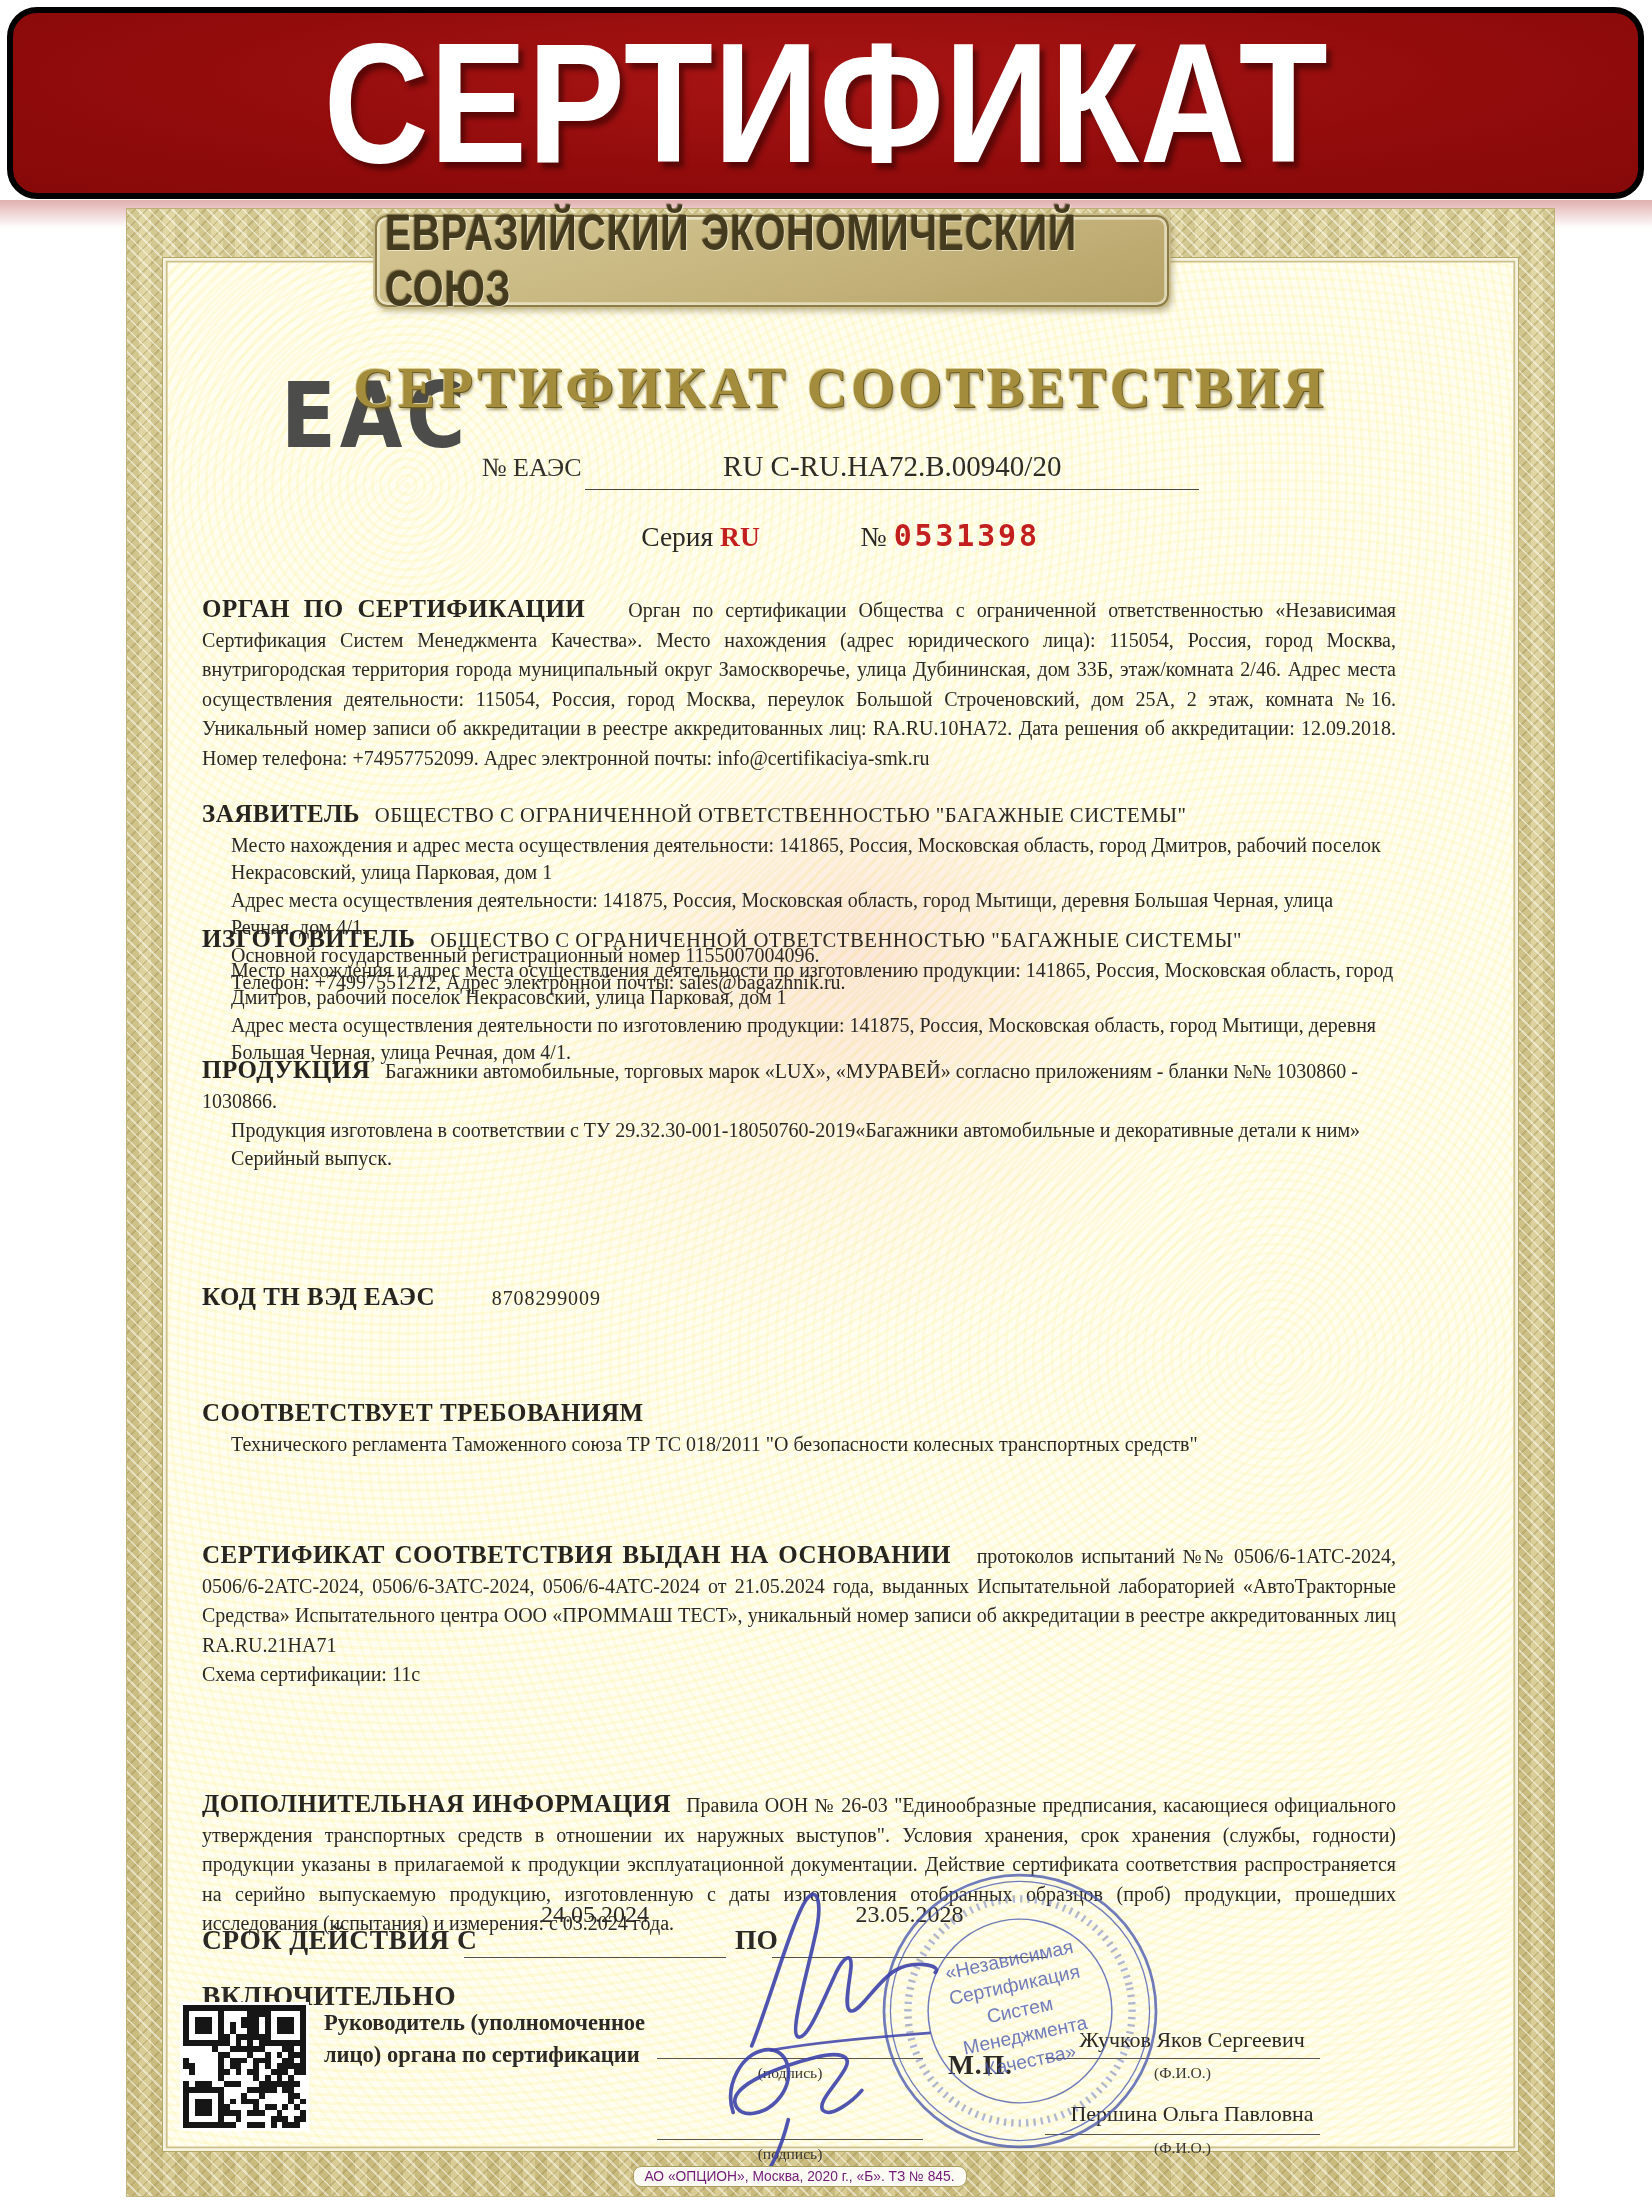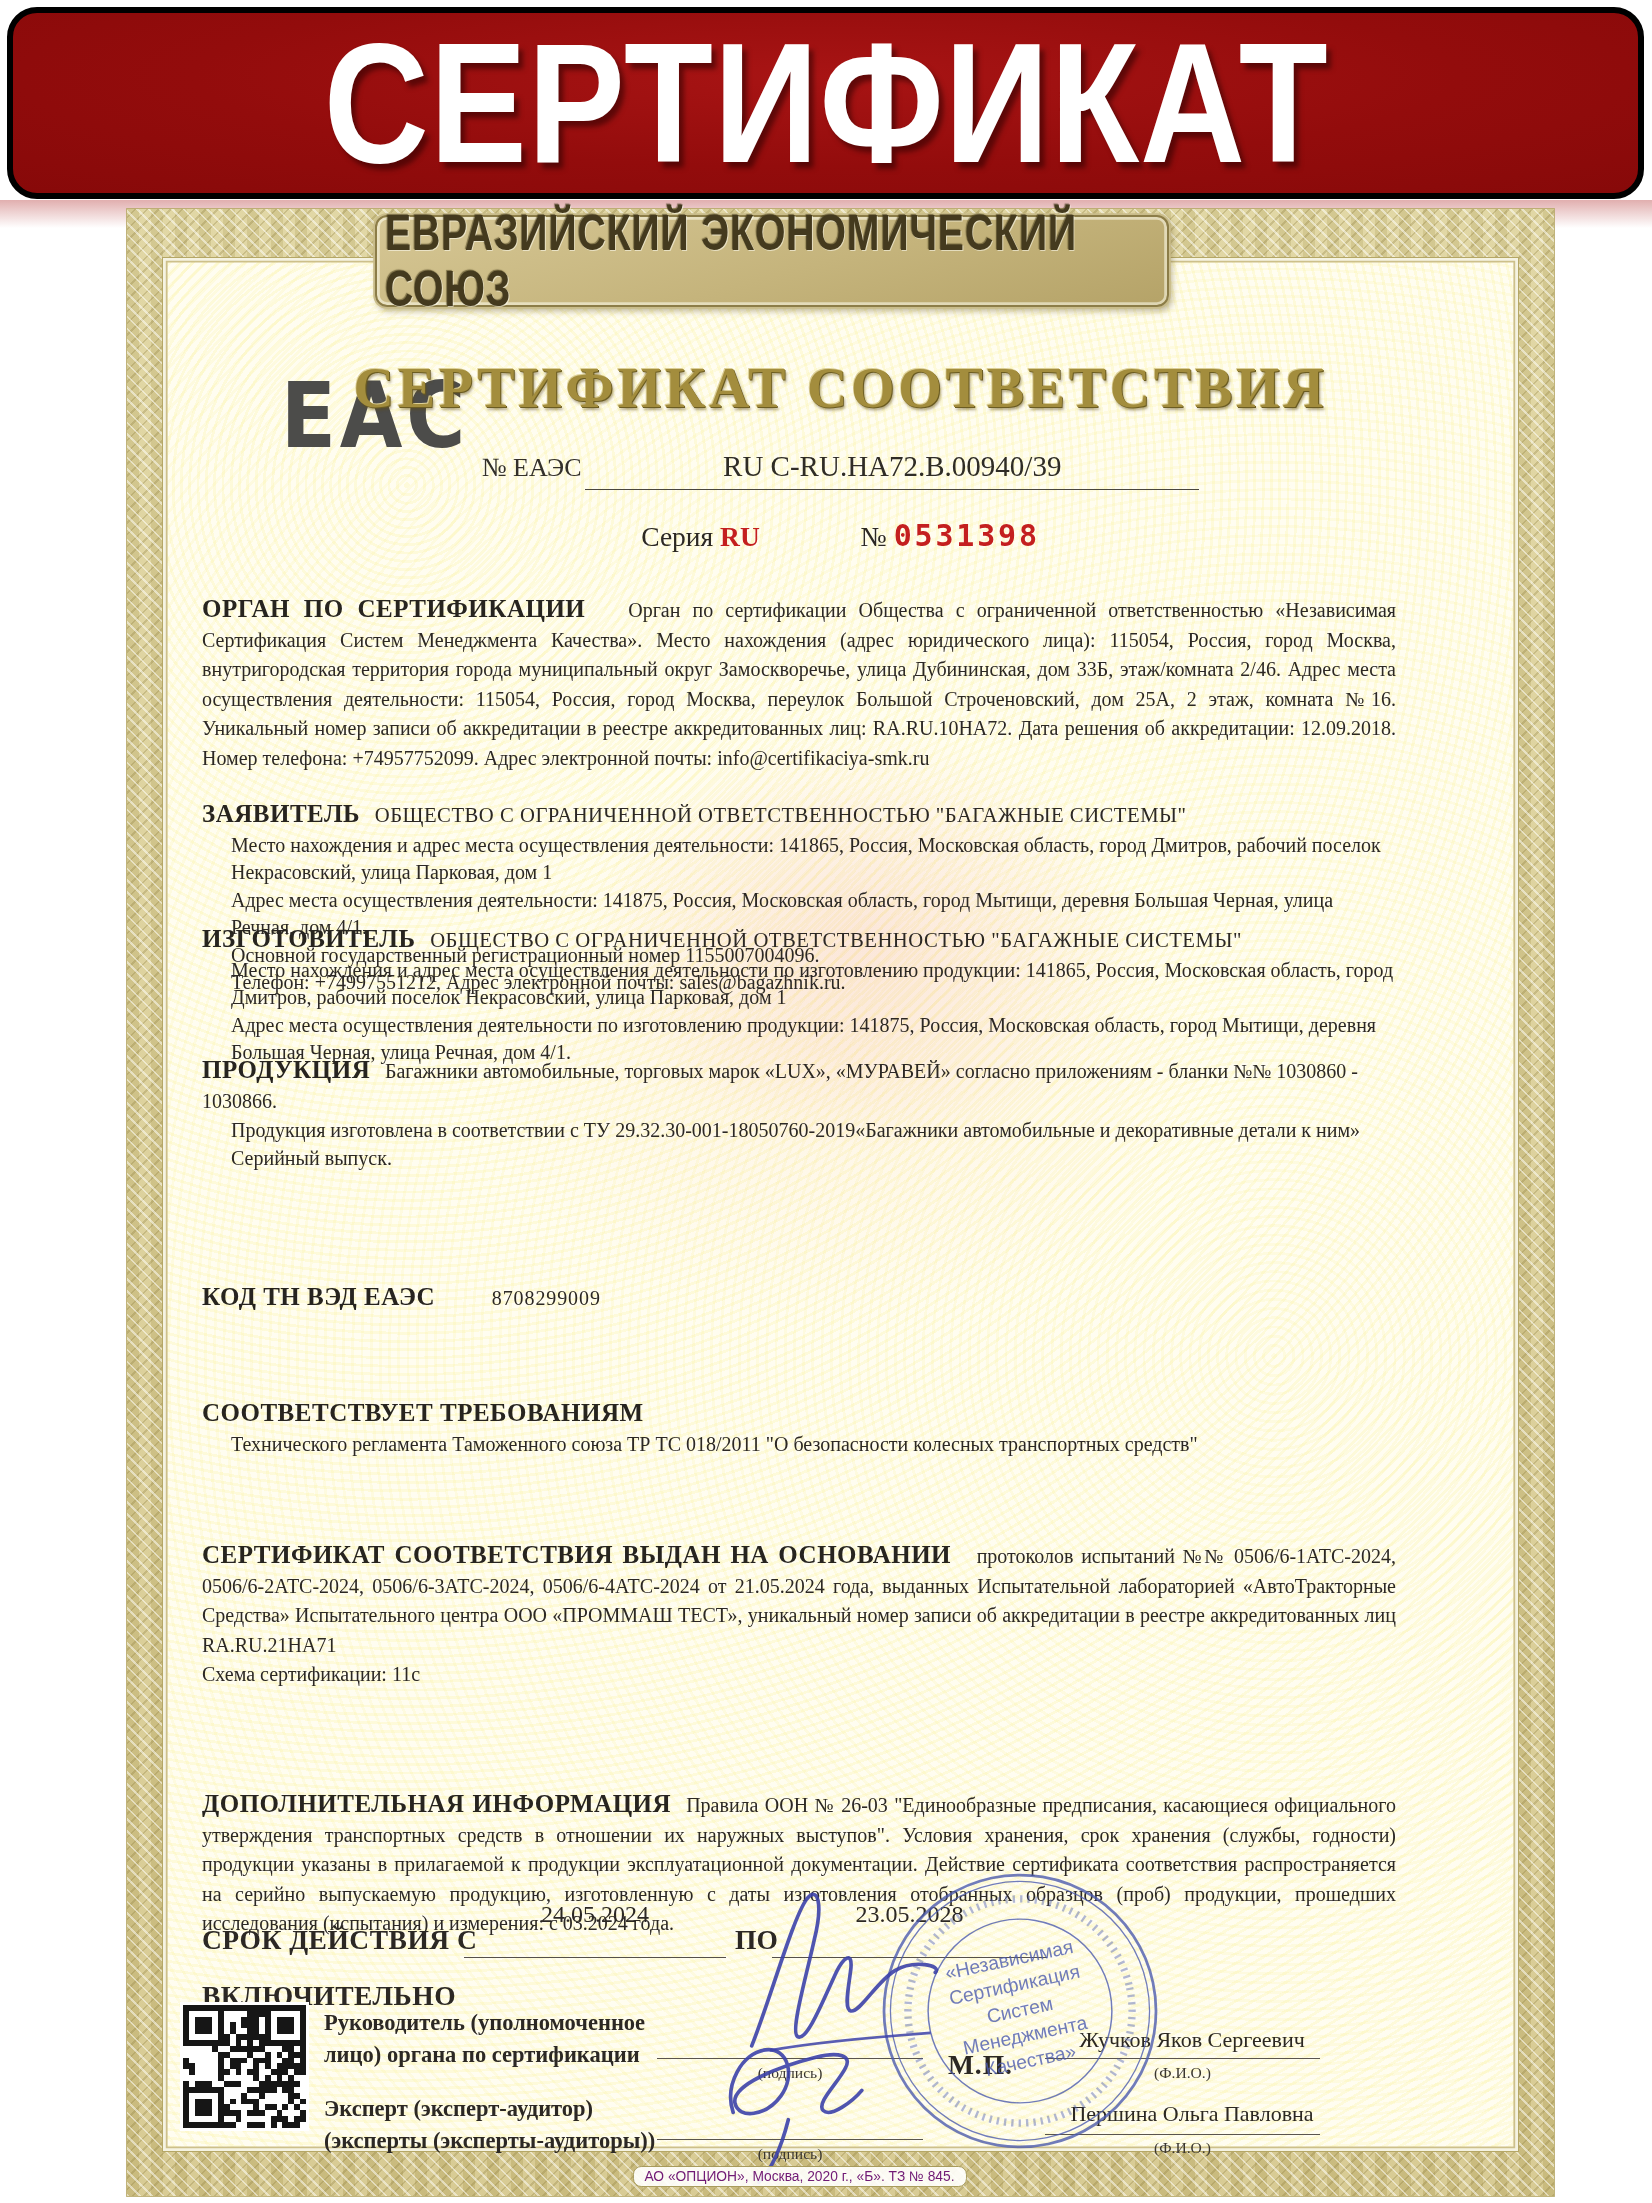--- a/index.html
+++ b/index.html
@@ -117,21 +117,21 @@
     <div class="plaque">
       <span>ЕВРАЗИЙСКИЙ ЭКОНОМИЧЕСКИЙ СОЮЗ</span>
     </div>
 
     <div class="eac">ЕАС</div>
 
     <div class="gold-title">СЕРТИФИКАТ СООТВЕТСТВИЯ</div>
 
     <div class="numline">
       <span class="lbl">№ ЕАЭС</span>
-      <span class="val">RU C-RU.HA72.B.00940/39</span>
+      <span class="val">RU C-RU.HA72.B.00940/20</span>
     </div>
 
     <div class="serline">
       <span>Серия</span>
       <span class="red">RU</span>
       <span class="sp"></span>
       <span>№</span>
       <span class="red serialnum">0531398</span>
     </div>
 
@@ -651,24 +651,20 @@
       </div>
 
     <div class="siglabel">Руководитель (уполномоченное лицо) органа по сертификации</div>
     <div class="sigline" style="left:530px;top:1829px;width:266px;height:20px"></div>
     <div class="cap" style="left:530px;top:1855px;width:266px">(подпись)</div>
     <div class="mp">М.П.</div>
     <div class="sname" style="left:909px;top:1818px">Жучков Яков Сергеевич</div>
     <div class="sigline" style="left:918px;top:1829px;width:275px;height:20px"></div>
     <div class="cap" style="left:918px;top:1855px;width:275px">(Ф.И.О.)</div>
 
-    <div class="siglabel2">
-      <span style="display:block">Эксперт (эксперт-аудитор)</span>
-      <span style="display:block">(эксперты (эксперты-аудиторы))</span>
-    </div>
     <div class="sigline" style="left:530px;top:1910px;width:266px;height:20px"></div>
     <div class="cap" style="left:530px;top:1936px;width:266px">(подпись)</div>
     <div class="sname" style="left:909px;top:1892px">Першина Ольга Павловна</div>
     <div class="sigline" style="left:918px;top:1905px;width:275px;height:20px"></div>
     <div class="cap" style="left:918px;top:1930px;width:275px">(Ф.И.О.)</div>
 
     <svg class="stampsvg" width="294" height="294" viewBox="0 0 320 320">
       <g stroke="#4d5cae" fill="none" transform="rotate(-12 160 160)">
         <circle cx="160" cy="160" r="148" stroke-width="3"></circle>
         <circle cx="160" cy="160" r="141" stroke-width="1.4"></circle>

